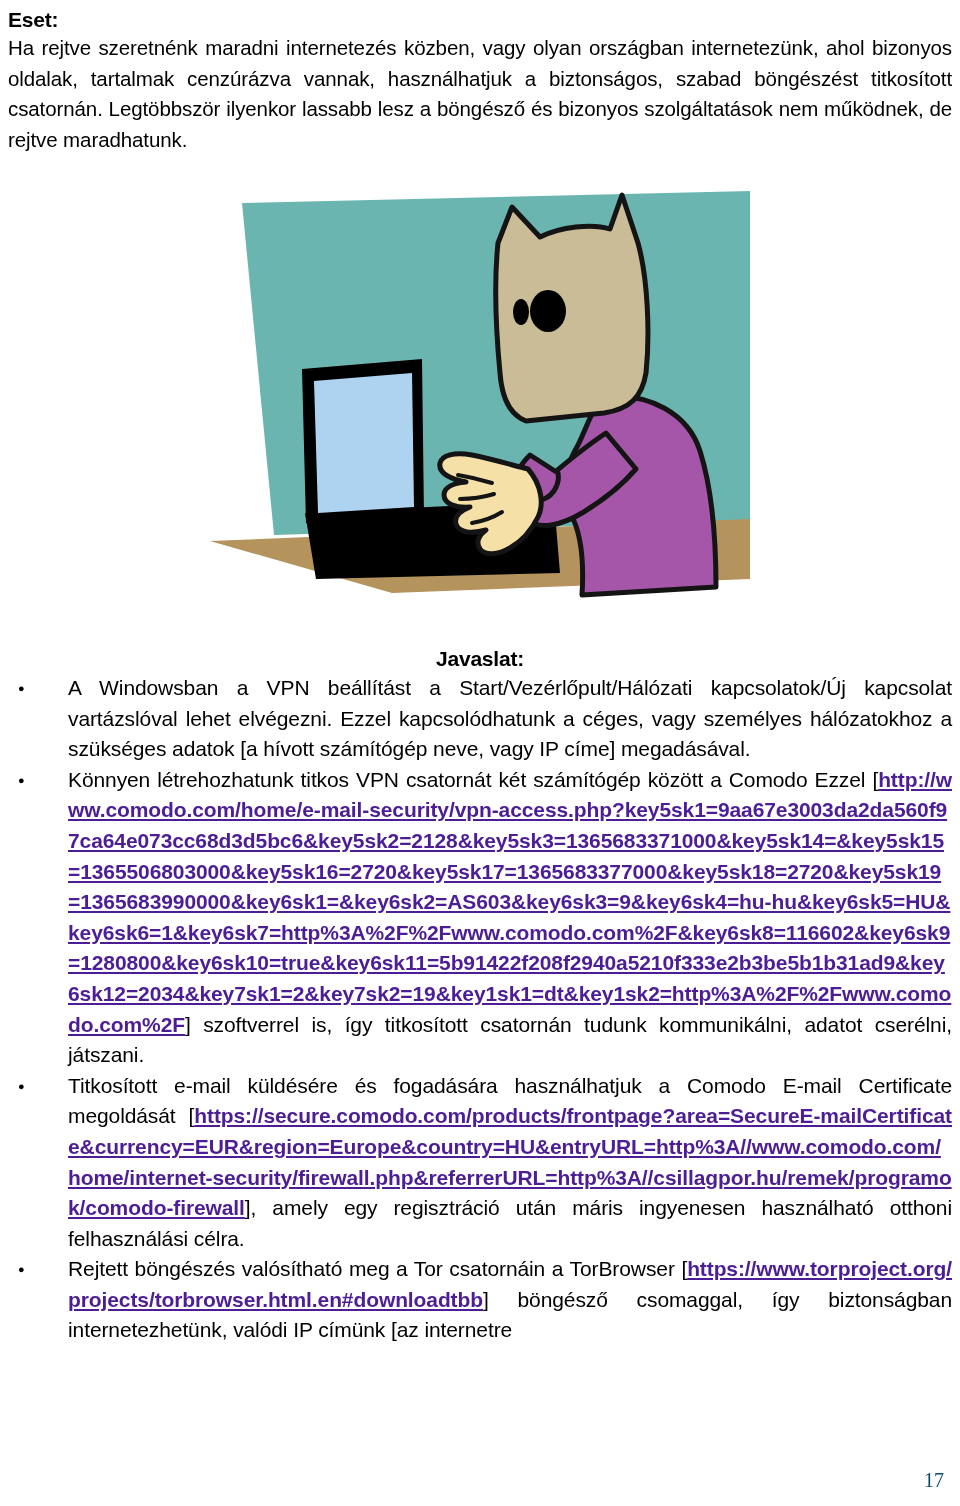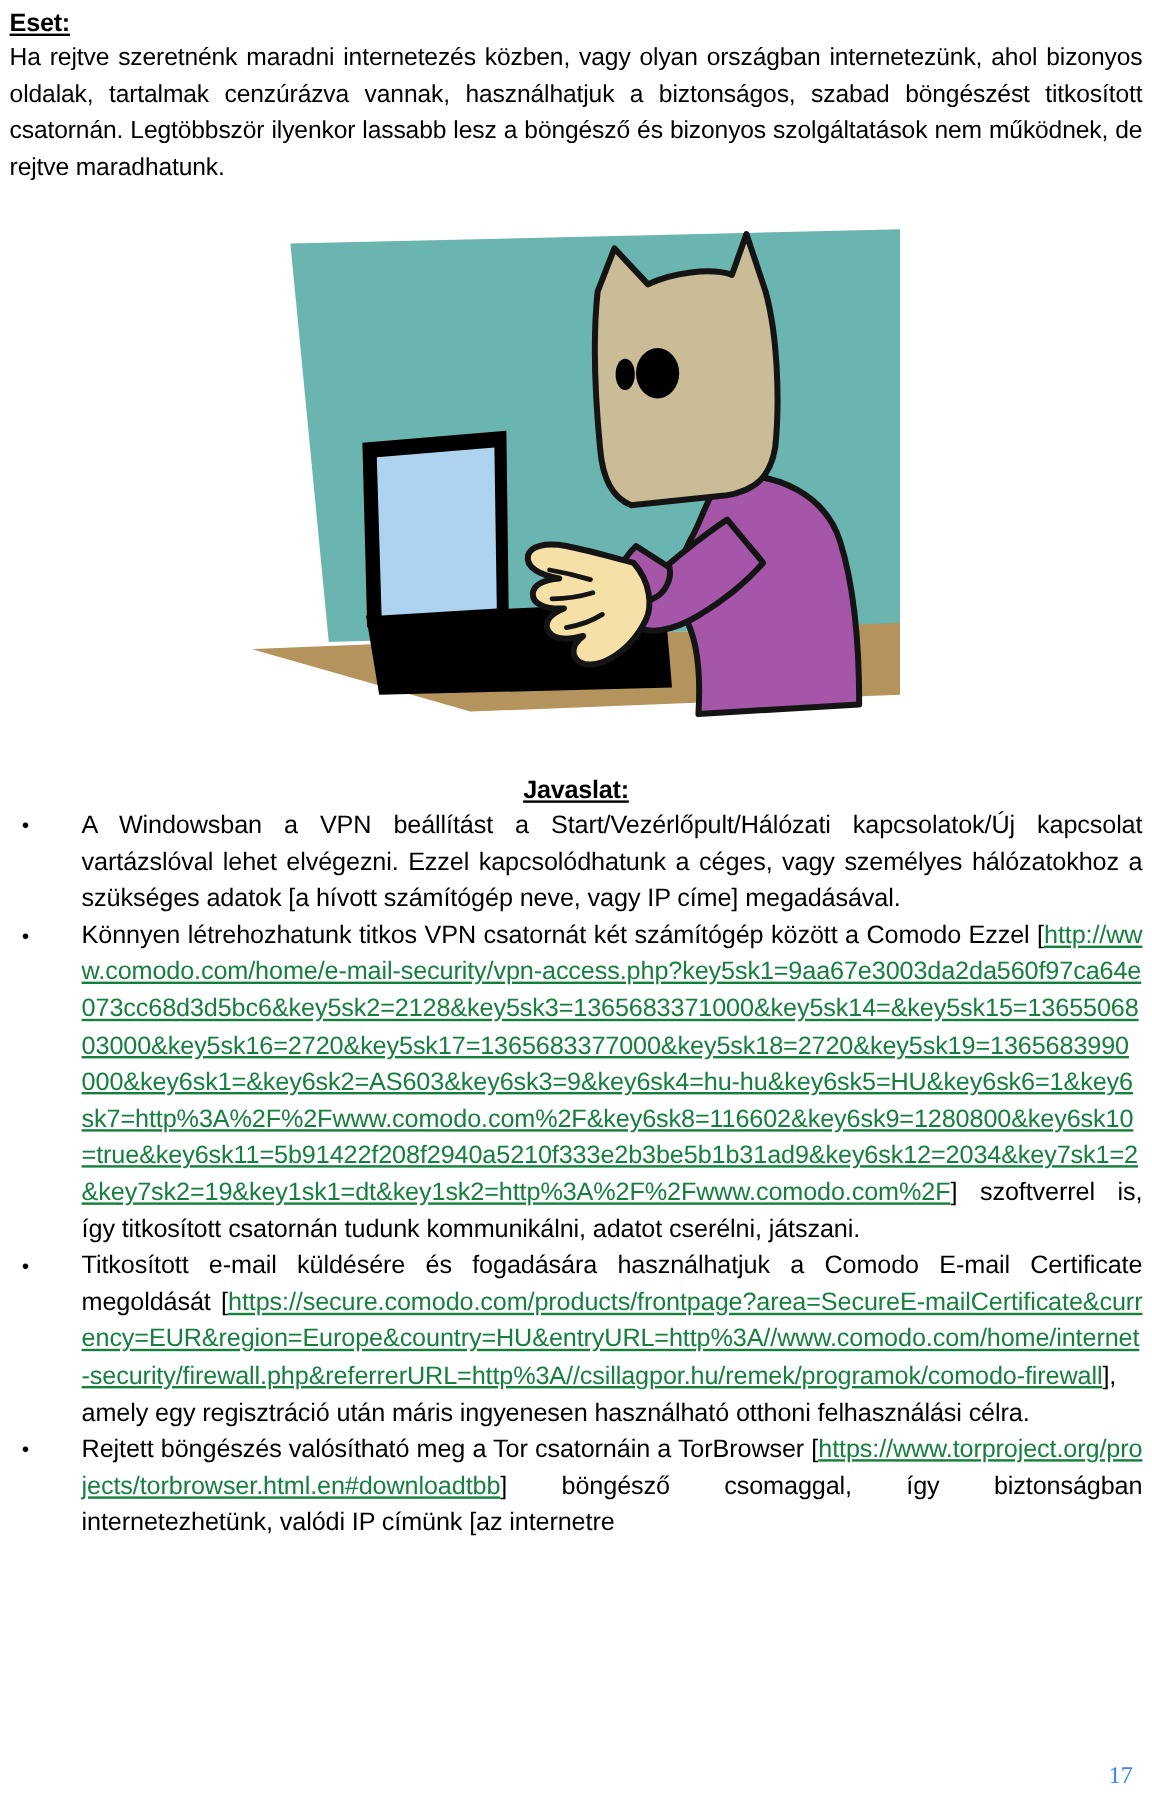--- a/index.html
+++ b/index.html
@@ -29,21 +29,20 @@
     top: 6px;
     width: 944px;
   }
 
   
   .heading {
     font-weight: bold;
     font-size: 21px;
     line-height: 27px;
     letter-spacing: -0.2px;
-    text-decoration: underline;
   }
   .heading-javaslat {
     font-weight: bold;
     font-size: 21px;
     line-height: 28px;
     margin-top: 2px;
     text-align: center;
   }
 
   
@@ -89,35 +88,36 @@
     content: "\25CF";
     position: absolute;
     left: 10px;
     top: -1px;
     font-size: 11px;
     line-height: 32px;
     color: #000;
   }
 
   a.link, .link {
-    color: #15803d;
+    color: #4c1d95;
     text-decoration: underline;
     word-break: break-all;
     cursor: pointer;
+    font-weight: bold;
   }
   .nolink { color: #000; text-decoration: none; }
 
   
   .page-number {
     position: absolute;
     right: 16px;
     bottom: 14px;
     font-size: 20px;
     font-family: "Liberation Serif", serif;
-    color: #3b82f6;
+    color: #0c4a6e;
   }
 </style>
 </head>
 <body>
 
 <div class="page">
   <div class="content">
 
     <div class="heading">Eset:</div>
 

